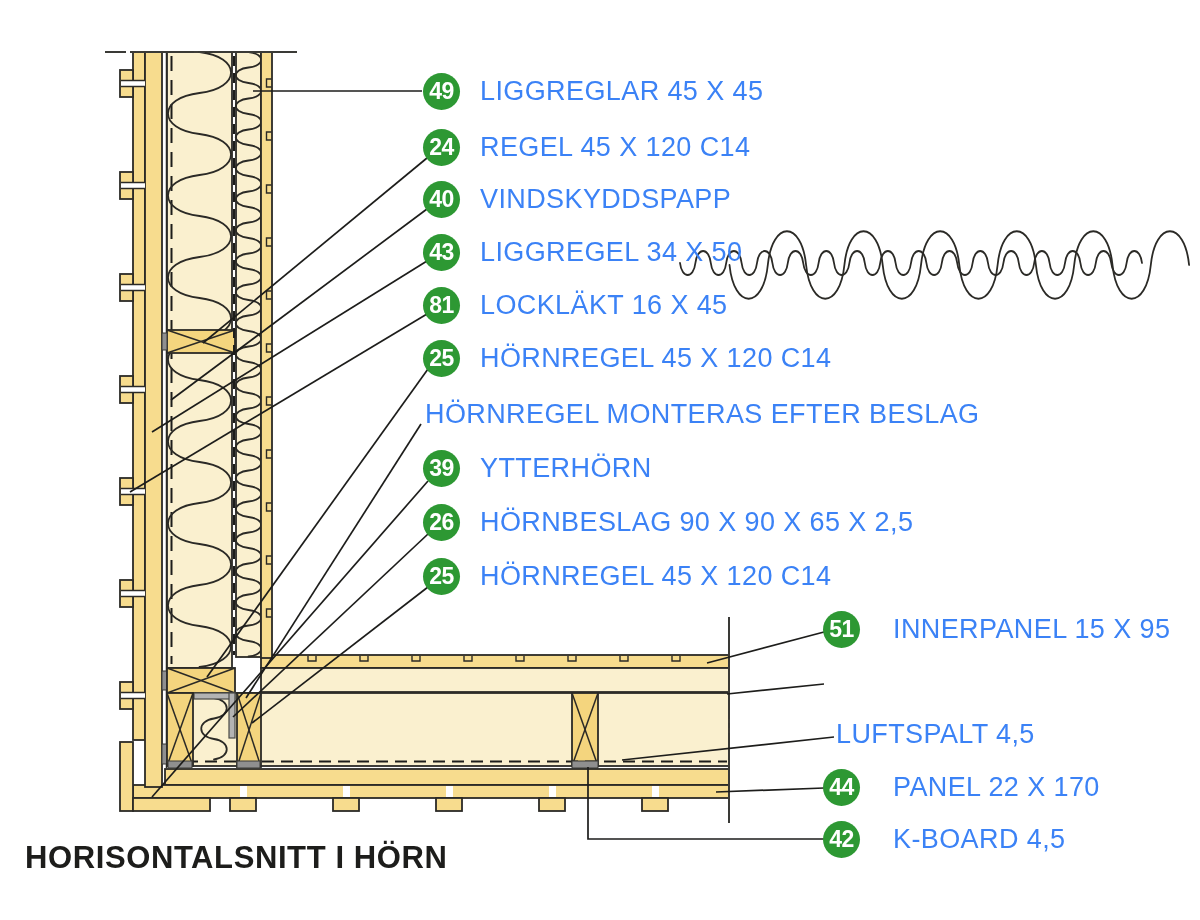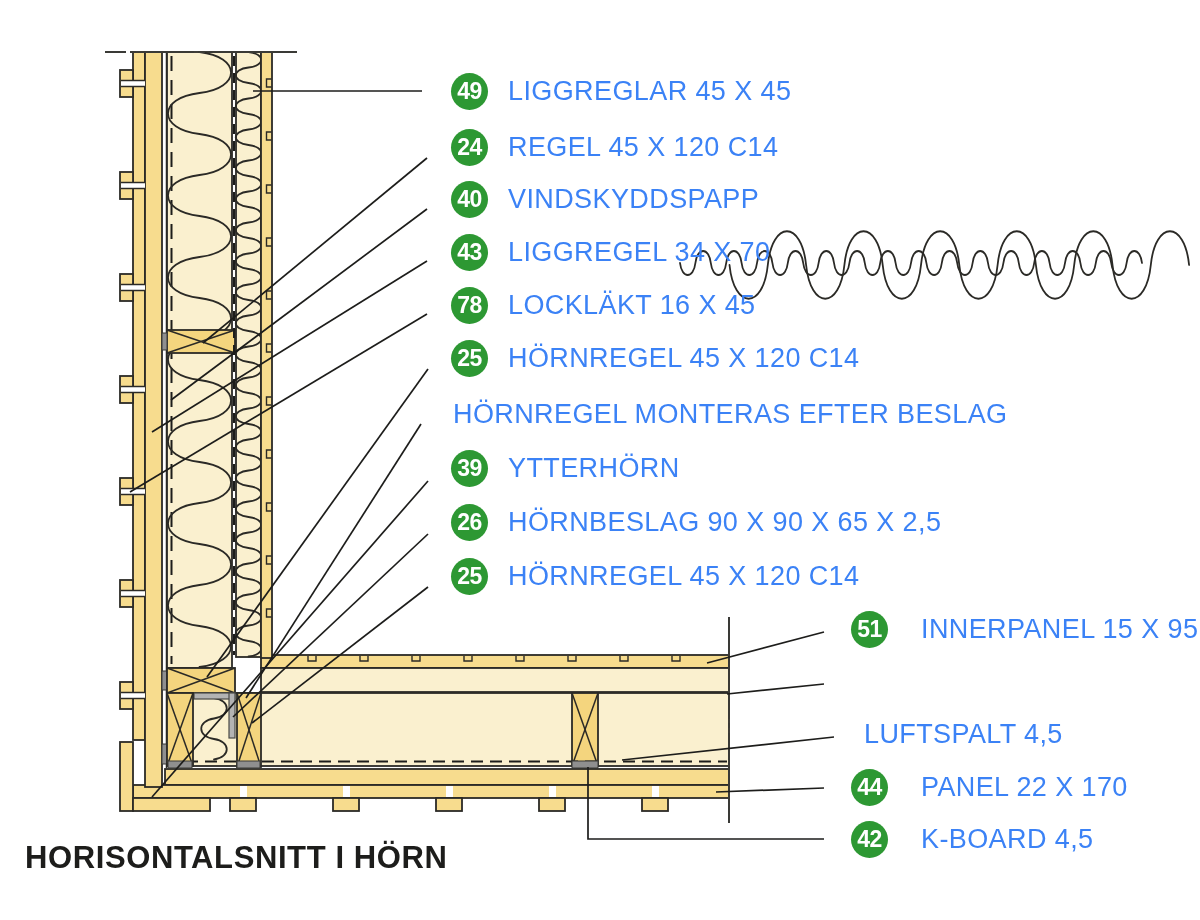--- a/index.html
+++ b/index.html
@@ -1,19 +1,19 @@
 <!DOCTYPE html>
 <html><head>
 <meta charset="utf-8">
 <style>
   html,body{margin:0;padding:0;background:#ffffff;}
   #canvas{position:relative;width:1200px;height:920px;background:#ffffff;overflow:hidden;
           font-family:"Liberation Sans", sans-serif;}
   #drawing{position:absolute;left:0;top:0;}
-  .row{position:absolute;display:flex;align-items:center;height:37px;margin-left:28px;}
+  .row{position:absolute;display:flex;align-items:center;height:37px;}
   .badge{width:37px;height:37px;border-radius:50%;background:#2d9833;color:#ffffff;
          font-size:23px;font-weight:bold;display:flex;align-items:center;justify-content:center;
          letter-spacing:-0.5px;flex:0 0 auto;}
   .lbl{color:#3b82f6;font-size:27px;letter-spacing:0.4px;white-space:nowrap;line-height:37px;}
   .gap-l{margin-left:20px;}
   .gap-r{margin-left:33px;}
   #title{position:absolute;left:25px;top:840px;font-size:31px;font-weight:bold;
          color:#1d1d1b;letter-spacing:0.6px;}
   
   .wood{fill:#f7dc8e;stroke:#2b2a26;stroke-width:1.8;}
@@ -239,24 +239,24 @@
 <div class="row" style="left:423px;top:129px">
       <div class="badge">24</div>
       <span class="lbl gap-l">REGEL 45 X 120 C14</span>
     </div>
 <div class="row" style="left:423px;top:181px">
       <div class="badge">40</div>
       <span class="lbl gap-l">VINDSKYDDSPAPP</span>
     </div>
 <div class="row" style="left:423px;top:234px">
       <div class="badge">43</div>
-      <span class="lbl gap-l">LIGGREGEL 34 X 70</span>
+      <span class="lbl gap-l">LIGGREGEL 34 X 50</span>
     </div>
 <div class="row" style="left:423px;top:287px">
-      <div class="badge">78</div>
+      <div class="badge">81</div>
       <span class="lbl gap-l">LOCKLÄKT 16 X 45</span>
     </div>
 <div class="row" style="left:423px;top:340px">
       <div class="badge">25</div>
       <span class="lbl gap-l">HÖRNREGEL 45 X 120 C14</span>
     </div>
 <div class="row" style="left:425px;top:396px">
       <span class="lbl">HÖRNREGEL MONTERAS EFTER BESLAG</span>
     </div>
 <div class="row" style="left:423px;top:450px">

